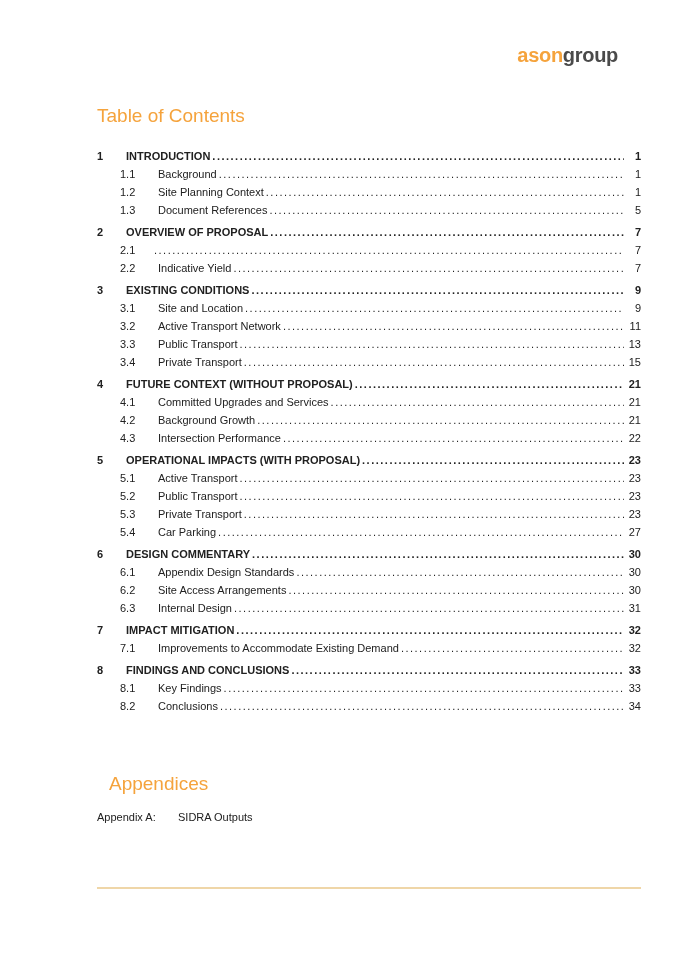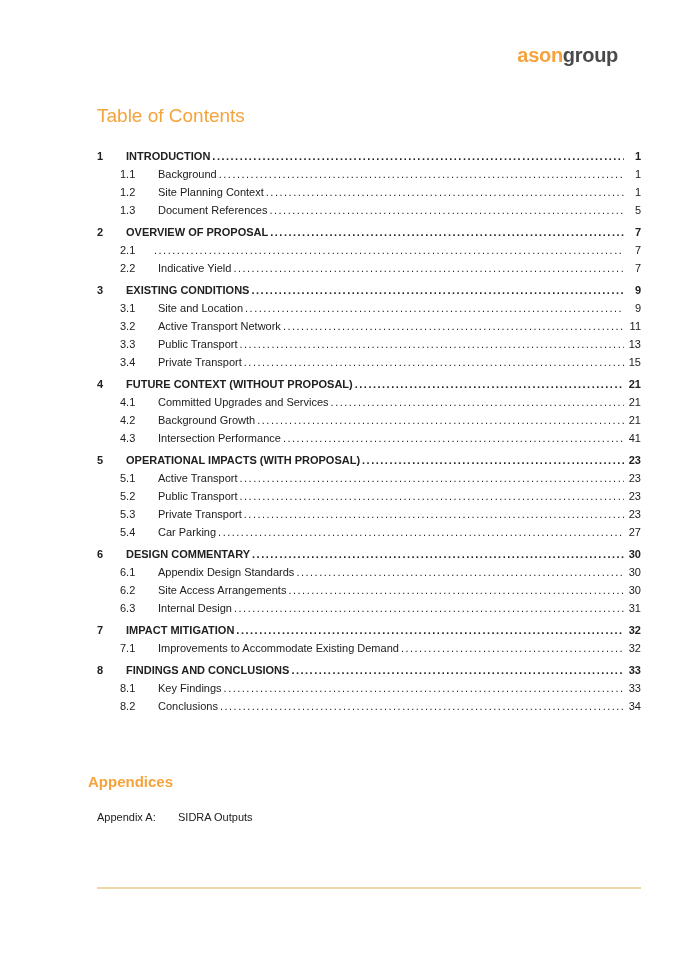--- a/index.html
+++ b/index.html
@@ -69,23 +69,23 @@
     margin: 0 3px 0 2px;
   }
   .toc-row .pg {
     flex: 0 0 auto;
     min-width: 14px;
     text-align: right;
   }
 
   .appendices-title {
     position: absolute;
-    left: 88px; top: 773px;
-    font-size: 15px;
-    font-weight: bold;
+    left: 109px; top: 773px;
+    font-size: 19px;
+    font-weight: normal;
     color: var(--accent);
   }
   .appendix-row {
     position: absolute;
     left: 97px; top: 811px;
     font-size: 11px;
   }
   .appendix-row .lbl { display: inline-block; width: 81px; }
 
   .footer-rule {
@@ -204,21 +204,21 @@
       <div class="toc-row l2">
         <span class="num">4.2</span>
         <span class="lbl">Background Growth</span>
         <span class="dots">..........................................................................................................................................................................................................................................................</span>
         <span class="pg">21</span>
       </div>
       <div class="toc-row l2">
         <span class="num">4.3</span>
         <span class="lbl">Intersection Performance</span>
         <span class="dots">..........................................................................................................................................................................................................................................................</span>
-        <span class="pg">41</span>
+        <span class="pg">22</span>
       </div>
       <div class="toc-row l1">
         <span class="num">5</span>
         <span class="lbl">OPERATIONAL IMPACTS (WITH PROPOSAL)</span>
         <span class="dots">..........................................................................................................................................................................................................................................................</span>
         <span class="pg">23</span>
       </div>
       <div class="toc-row l2">
         <span class="num">5.1</span>
         <span class="lbl">Active Transport</span>

